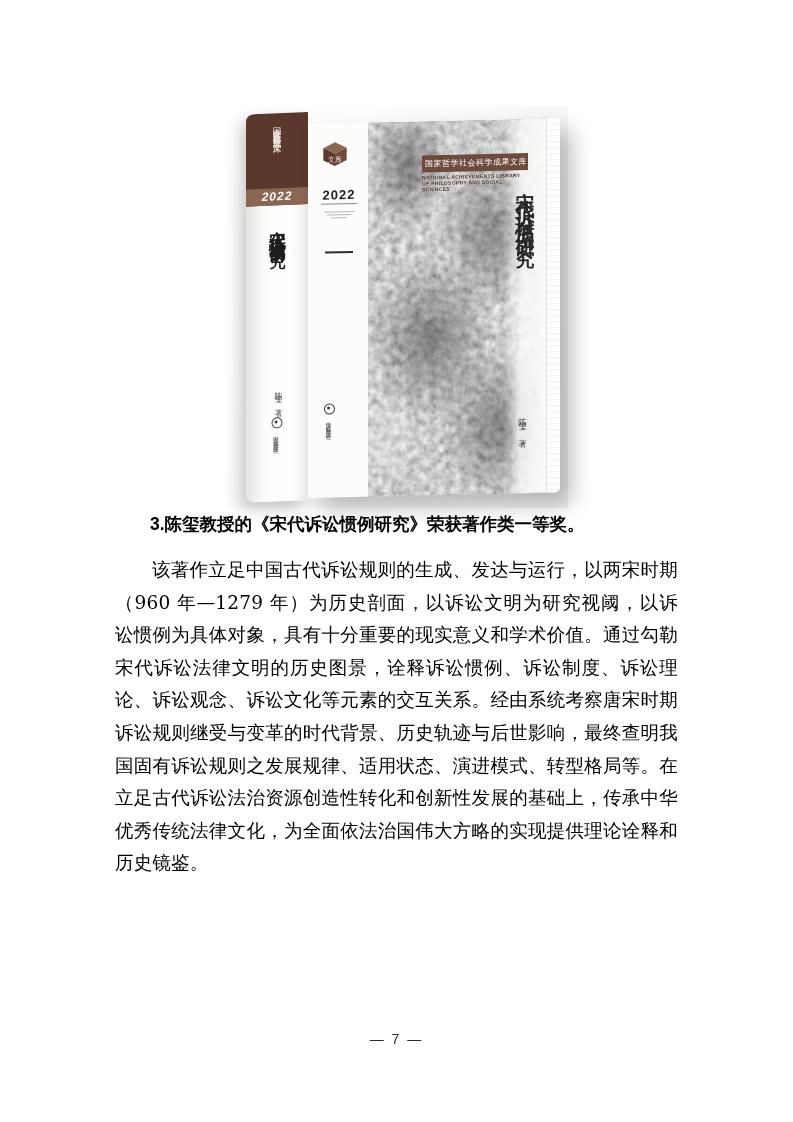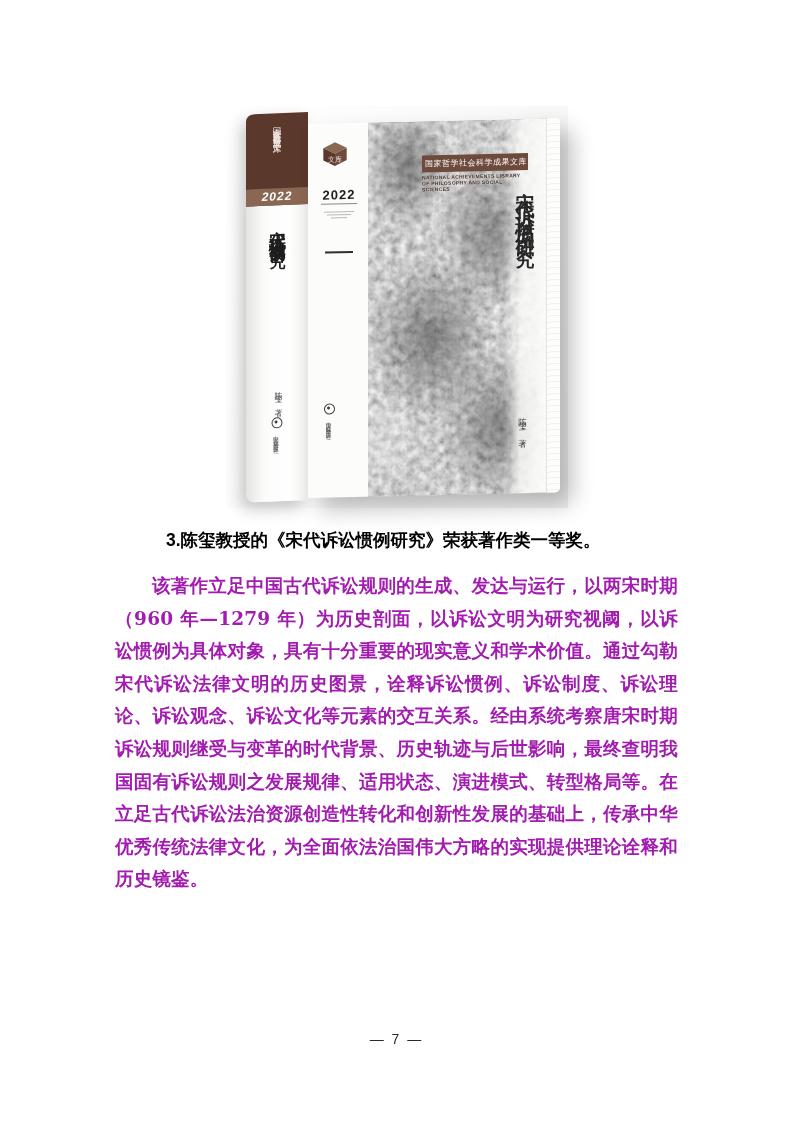--- a/index.html
+++ b/index.html
@@ -122,26 +122,26 @@
   .year-lines i{display:block;height:1px;background:#b9b9b9;margin:2px auto;}
   .year-lines i:nth-child(1){width:30px;}
   .year-lines i:nth-child(2){width:24px;}
   .year-lines i:nth-child(3){width:16px;}
   .divider-dash{position:absolute;left:17px;top:128px;width:28px;height:2px;background:#2f2f2f;}
   .cover-pub{position:absolute;left:16px;top:280px;}
 
   
   .content{position:absolute;left:115px;top:511px;width:563px;}
   .heading{
-    margin:16px;font-family:"Liberation Sans","DejaVu Sans",sans-serif;
+    margin:0;font-family:"Liberation Sans","DejaVu Sans",sans-serif;
     font-size:17.5px;font-weight:bold;color:#000;text-indent:2em;line-height:27px;
   }
   .para{
-    margin:8px 0 0 0;font-size:18.5px;line-height:32.6px;color:#a21caf;
-    text-align:justify;text-indent:2em;letter-spacing:.2px;font-weight:bold;
+    margin:16px 0 0 0;font-size:18.5px;line-height:32.6px;color:#000000;
+    text-align:justify;text-indent:2em;letter-spacing:.2px;
   }
 
   .footer{
     position:absolute;left:0;top:1031px;width:793px;text-align:center;
     font-size:14px;color:#2a2a2a;letter-spacing:2px;
     font-family:"Liberation Sans",sans-serif;
   }
 </style>
 </head>
 <body>

